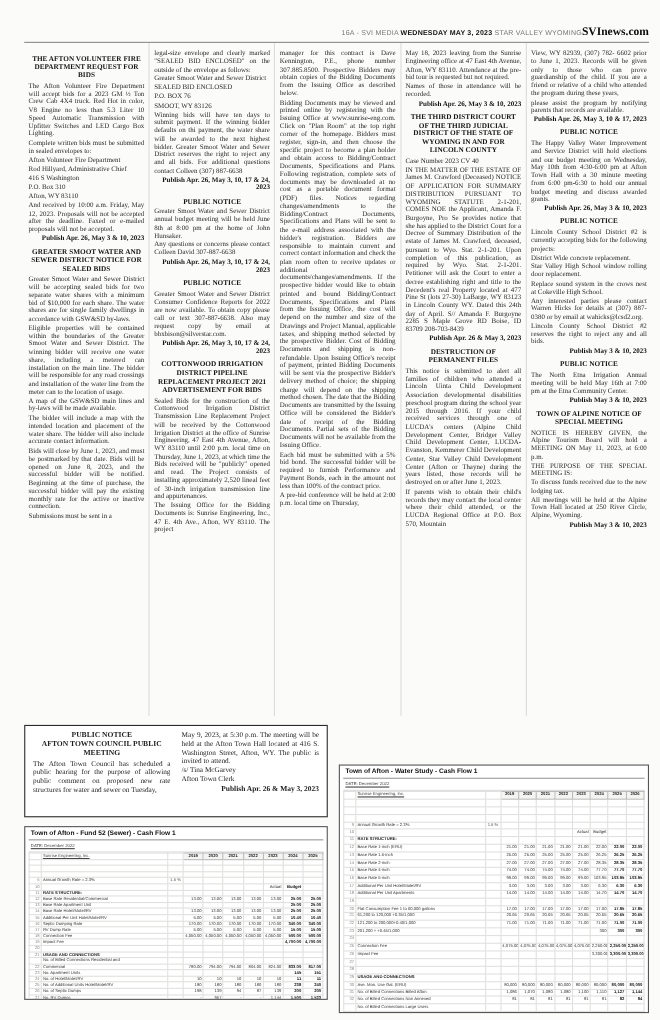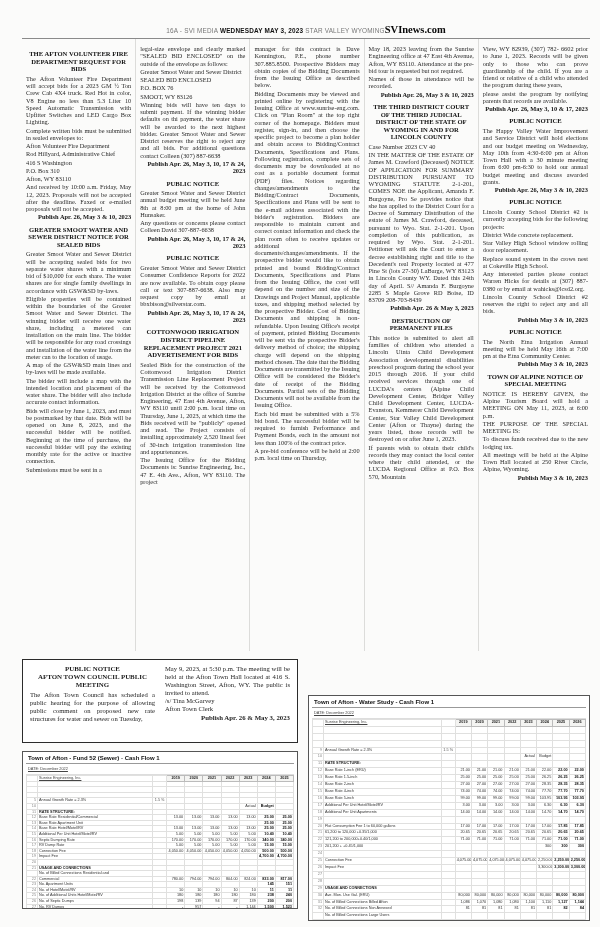--- a/index.html
+++ b/index.html
@@ -1,20 +1,20 @@
 <!DOCTYPE html>
 <html><head>
 <meta charset="utf-8">
 <style>
   html,body{margin:0;padding:0;}
   body{width:600px;height:927px;background:#fbfbfa;font-family:"Liberation Serif",serif;color:#1e1e1e;overflow:hidden;}
   .page{position:relative;width:600px;height:927px;}
 
   
-  .masthead{display:flex;justify-content:center;align-items:baseline;margin:24px 10px 0 22px;border-bottom:1px solid #8a8a8a;padding-bottom:3px;}
+  .masthead{display:flex;justify-content:flex-end;align-items:baseline;margin:24px 10px 0 22px;border-bottom:1px solid #8a8a8a;padding-bottom:3px;}
   .mast-left{font-family:"Liberation Sans",sans-serif;font-size:6.4px;color:#777;letter-spacing:.2px;}
   .mast-left b{color:#111;}
   .mast-right{font-family:"Liberation Serif",serif;font-weight:bold;font-size:10.5px;color:#0a0a0a;}
 
   
   .columns{display:flex;margin:0 8px 0 22px;height:612px;overflow:hidden;}
   .col{flex:1;padding:6px 4px 0 4px;overflow:hidden;}
   .col + .col{border-left:1px solid #dcdcda;}
   .h{font-weight:bold;text-align:center;font-size:6.6px;line-height:7.6px;margin:5px 2px 2px;color:#141414;}
   .p{font-size:6.3px;line-height:7.25px;text-align:justify;margin:0 0 1px;color:#2a2a2a;}

